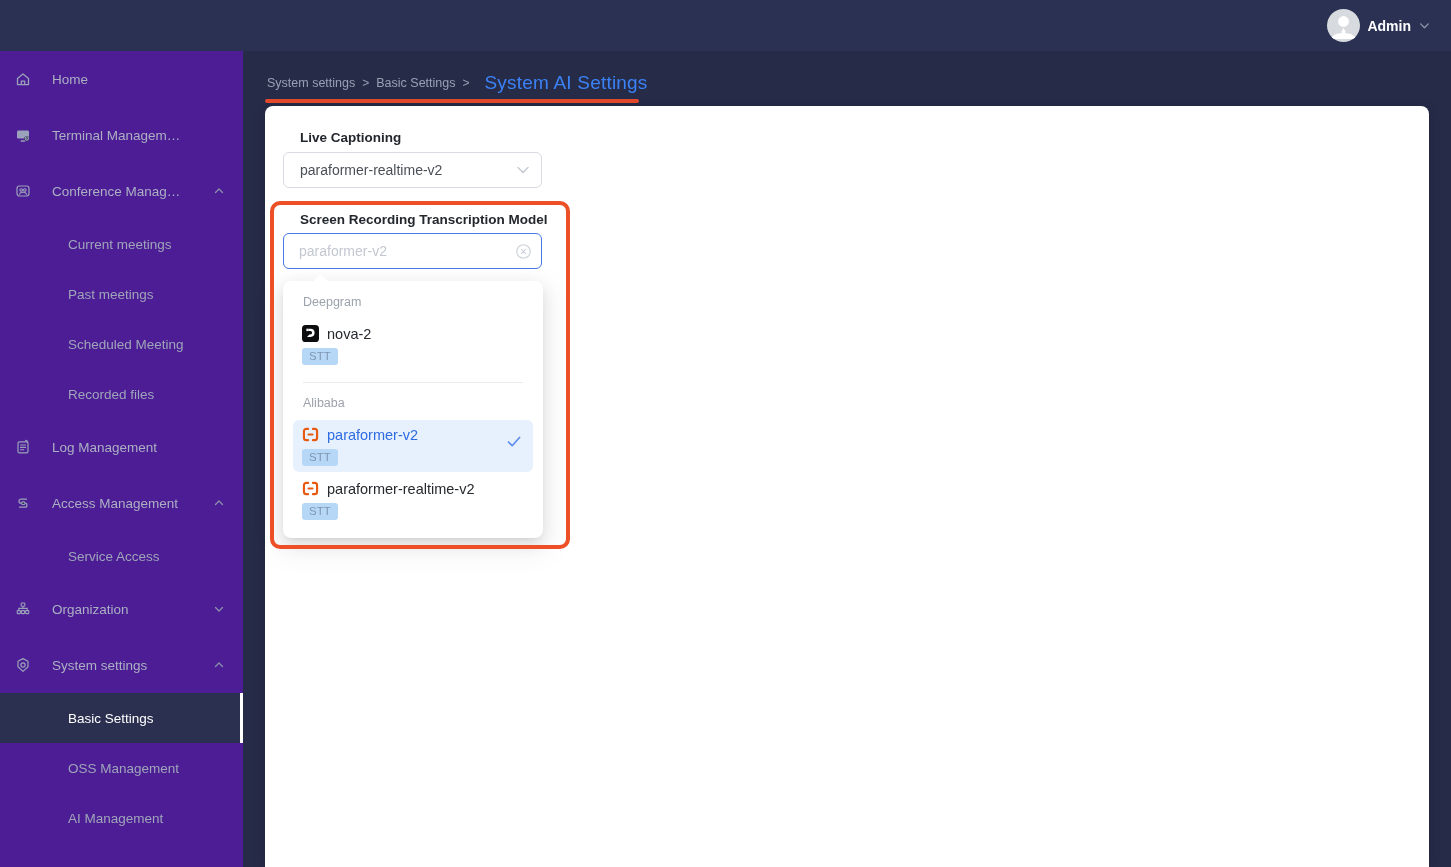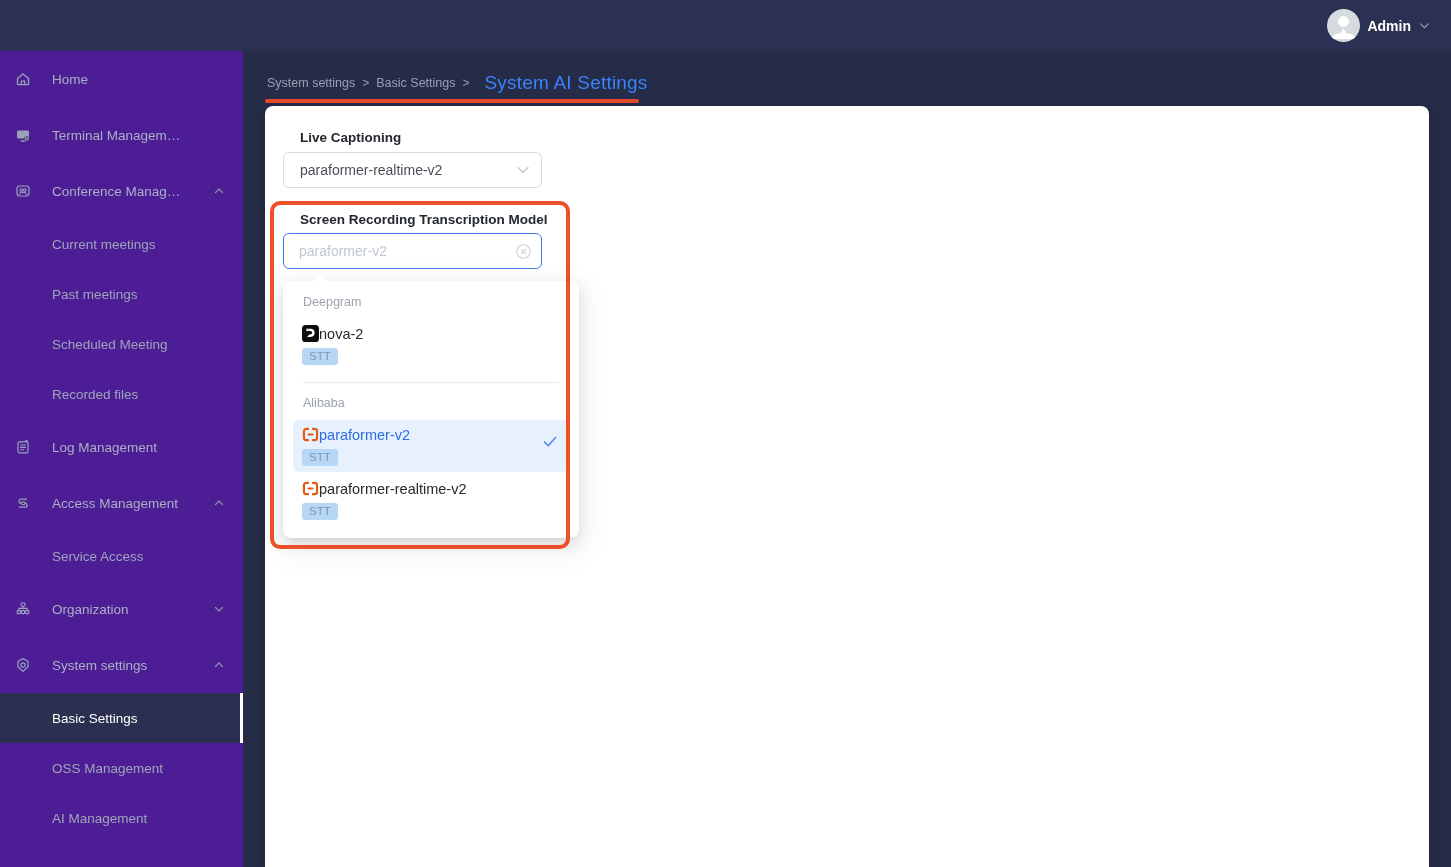--- a/index.html
+++ b/index.html
@@ -34,21 +34,21 @@
   .nav-item {
     height:56px; display:flex; align-items:center;
     padding:0 18px 0 15px; color:#abb0c3; font-size:13.5px;
     cursor:pointer; position:relative;
   }
   .nav-item .ico { width:16px; height:16px; margin-right:21px; flex:none; }
   .nav-item .lbl { flex:1 1 auto; white-space:nowrap; overflow:hidden; }
   .nav-item .chev { flex:none; margin-left:8px; }
   .nav-sub {
     height:50px; display:flex; align-items:center;
-    padding-left:52px; color:#9fa5b9; font-size:13.5px; cursor:pointer;
+    padding-left:68px; color:#9fa5b9; font-size:13.5px; cursor:pointer;
   }
   .nav-sub.active {
     background:#2b3051; color:#ffffff; border-right:3px solid #ffffff;
   }
 
   
   .content { position:absolute; top:51px; left:243px; right:0; bottom:0; background:#262b48; }
   .breadcrumb {
     position:absolute; left:24px; top:16px; height:32px;
     display:flex; align-items:center; white-space:nowrap;
@@ -91,36 +91,36 @@
   .search-input {
     width:100%; height:100%; border:1.5px solid #4678ea; border-radius:6px;
     padding:0 34px 0 15px; font-size:14px; color:#4b5058; outline:none;
     font-family:"Liberation Sans", sans-serif; background:#fff;
   }
   .search-input::placeholder { color:#c2c8d1; opacity:1; }
   .clear-ico { position:absolute; right:11px; top:10.5px; cursor:pointer; }
 
   
   .dropdown {
-    position:absolute; left:18px; top:175px; width:296px;
+    position:absolute; left:18px; top:175px; width:260px;
     background:#fff; border-radius:8px; z-index:7;
     box-shadow:0 3px 6px -4px rgba(0,0,0,.12), 0 6px 16px rgba(0,0,0,.10), 0 9px 28px 8px rgba(0,0,0,.05);
     padding:12px 10px 10px;
   }
   .dd-caret {
     position:absolute; top:-5px; left:32px; width:11px; height:11px;
     background:#fff; transform:rotate(45deg); border-radius:2px;
   }
   .dd-group-label { font-size:12.5px; color:#9ca3ad; margin:2px 0 10px 10px; }
   .dd-option {
     position:relative; padding:4px 9px 6px; border-radius:6px;
     margin-bottom:2px; cursor:pointer;
   }
   .dd-option.selected { background:#e7f1fd; }
-  .dd-row1 { display:flex; align-items:center; height:21px; }
+  .dd-row1 { display:flex; align-items:center; gap:8px; height:21px; }
   .dd-opt-label { font-size:14.5px; color:#26292e; }
   .dd-option.selected .dd-opt-label { color:#2f6ce2; }
   .dd-badge {
     display:inline-block; margin:4px 0 0 0; font-size:11.5px;
     padding:2px 7px 3px; border-radius:3px;
     background:#b7d7f6; color:#7e96b4;
   }
   .dd-check { position:absolute; right:12px; top:16px; }
   .dd-divider { height:1px; background:#e8eaee; margin:11px 10px 13px; }
 </style>

